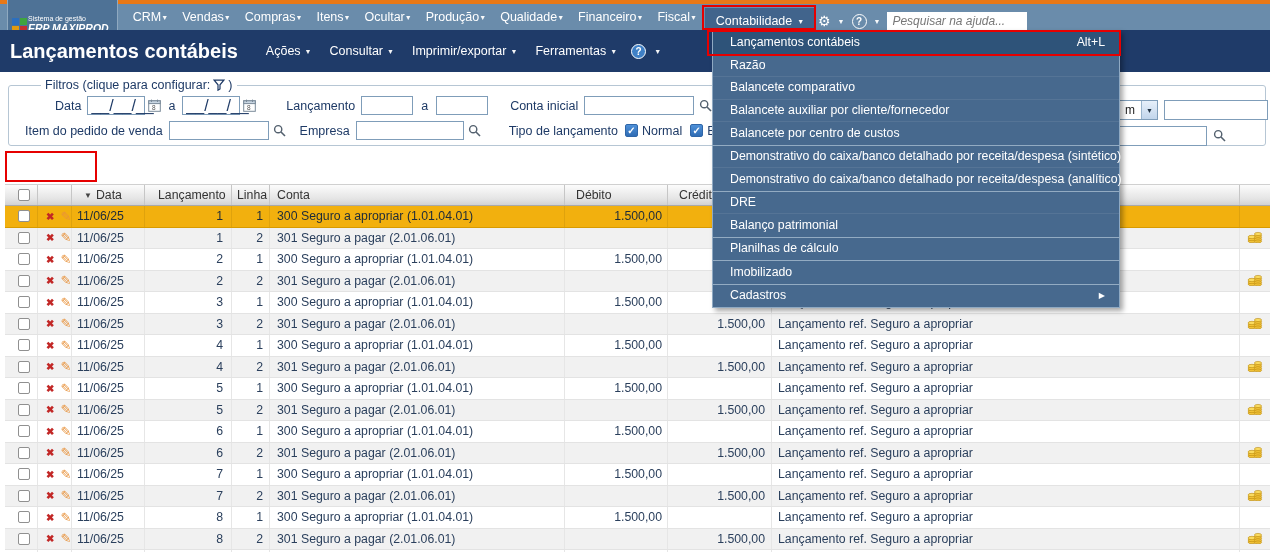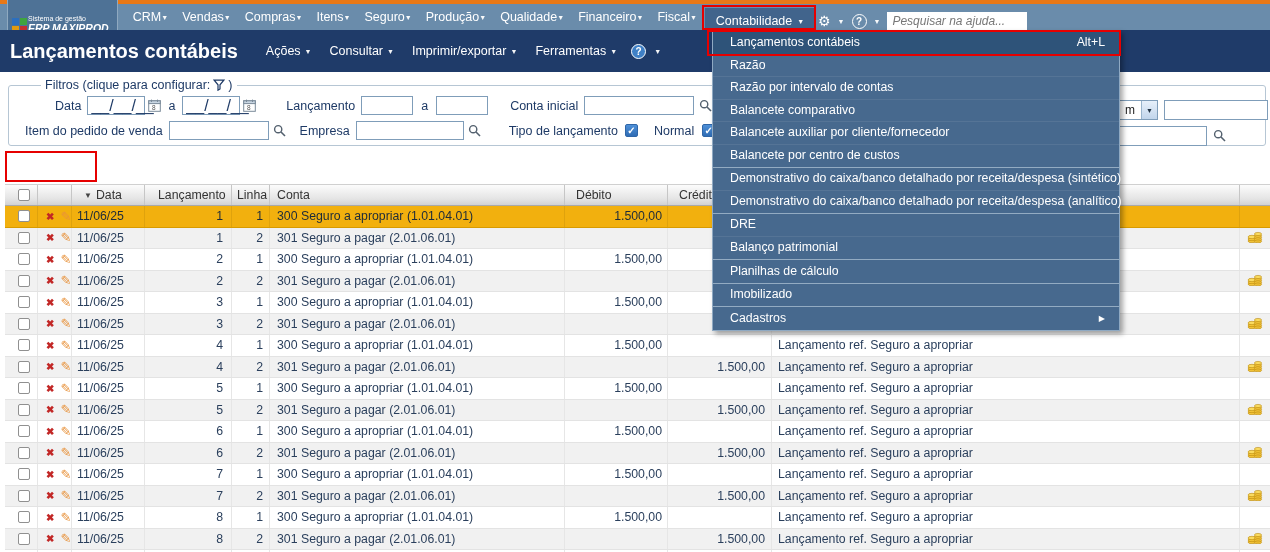--- a/index.html
+++ b/index.html
@@ -135,21 +135,21 @@
         </div>
         <div class="mb-item">
           <span>Compras</span>
           <span class="dd-arrow">▼</span>
         </div>
         <div class="mb-item">
           <span>Itens</span>
           <span class="dd-arrow">▼</span>
         </div>
         <div class="mb-item">
-          <span>Seguro</span>
+          <span>Ocultar</span>
           <span class="dd-arrow">▼</span>
         </div>
         <div class="mb-item">
           <span>Produção</span>
           <span class="dd-arrow">▼</span>
         </div>
         <div class="mb-item">
           <span>Qualidade</span>
           <span class="dd-arrow">▼</span>
         </div>
@@ -260,21 +260,21 @@
         <span style="margin-left:14px">Empresa</span>
         <span class="f-inp w-emp" style="margin-left:6px"></span>
         <span class="ico" style="margin-left:4px">
             <svg width="13" height="13" viewBox="0 0 13 13">
               <circle cx="5.2" cy="5.2" r="3.6" fill="none" stroke="#53606E" stroke-width="1.4"></circle>
               <line x1="8" y1="8" x2="12" y2="12" stroke="#53606E" stroke-width="1.6"></line>
             </svg>
           </span>
         <span style="margin-left:28px">Tipo de lançamento</span>
         <span class="fcb" style="margin-left:7px">✓</span>
-        <span style="margin-left:16px">Normal</span>
+        <span style="margin-left:4px">Normal</span>
         <span class="fcb" style="margin-left:8px">✓</span>
         <span style="margin-left:4px">Encerramento</span>
       </div>
     </fieldset>
 
     <div class="toolbar">
       <div class="btn-novo">
         <span class="lbl">Novo</span>
         <span class="vsep"></span>
         <span class="arr">▼</span>
@@ -748,23 +748,20 @@
         <div class="dm-item hot">
           <span class="dm-label">Lançamentos contábeis</span>
           <span class="dm-short">Alt+L</span>
         </div>
       </div>
       <div class="dm-group sep">
         <div class="dm-item">
           <span class="dm-label">Razão</span>
         </div>
         <div class="dm-item">
-          <span class="dm-label">Razão por intervalo de contas</span>
-        </div>
-        <div class="dm-item">
           <span class="dm-label">Balancete comparativo</span>
         </div>
         <div class="dm-item">
           <span class="dm-label">Balancete auxiliar por cliente/fornecedor</span>
         </div>
         <div class="dm-item">
           <span class="dm-label">Balancete por centro de custos</span>
         </div>
       </div>
       <div class="dm-group sep">

